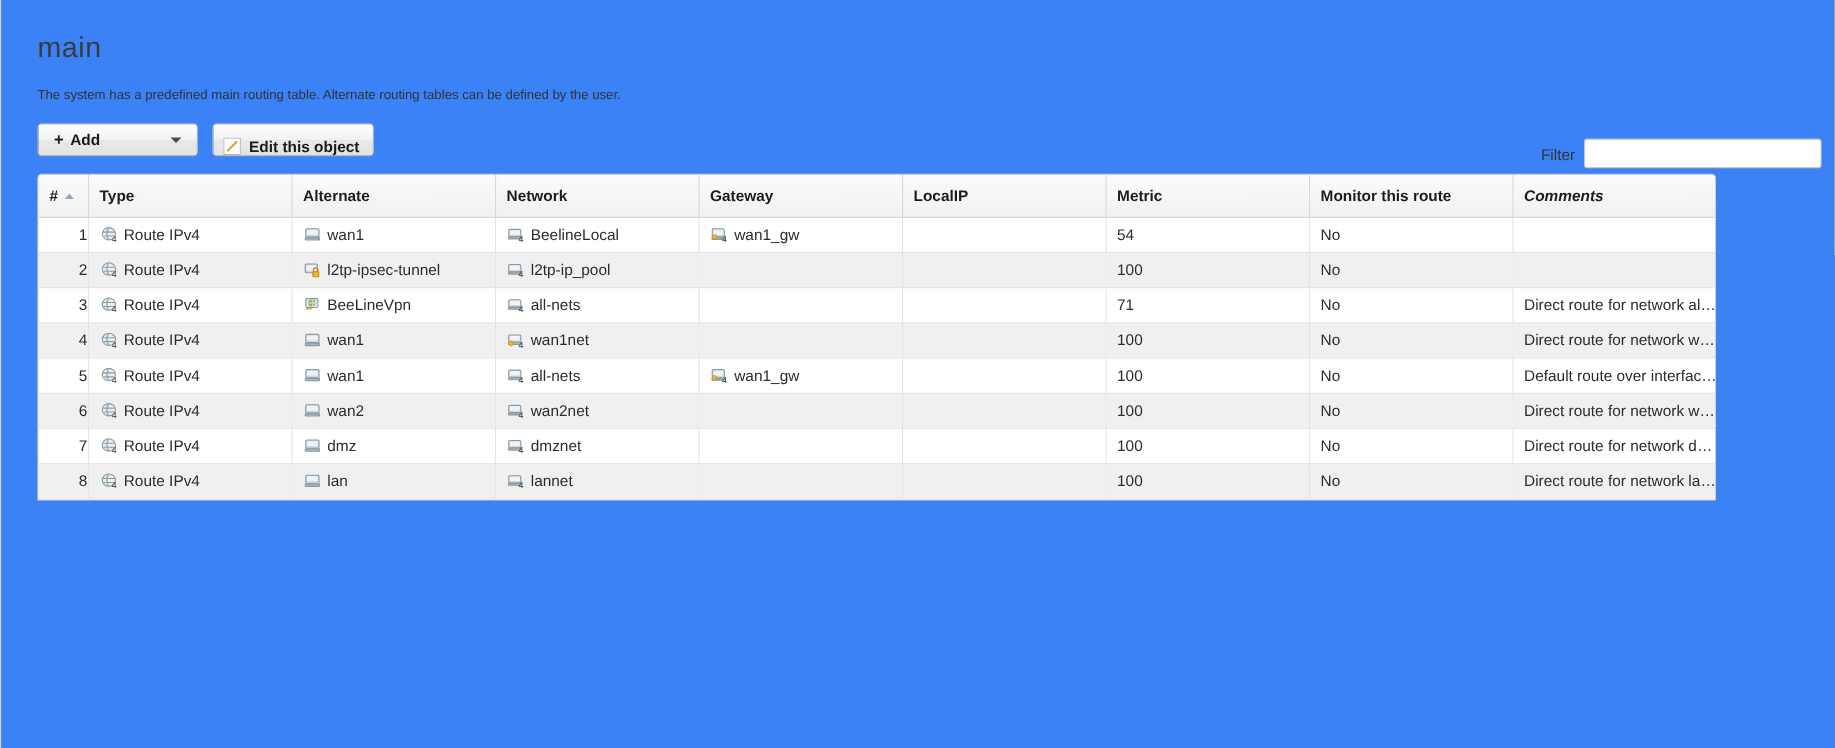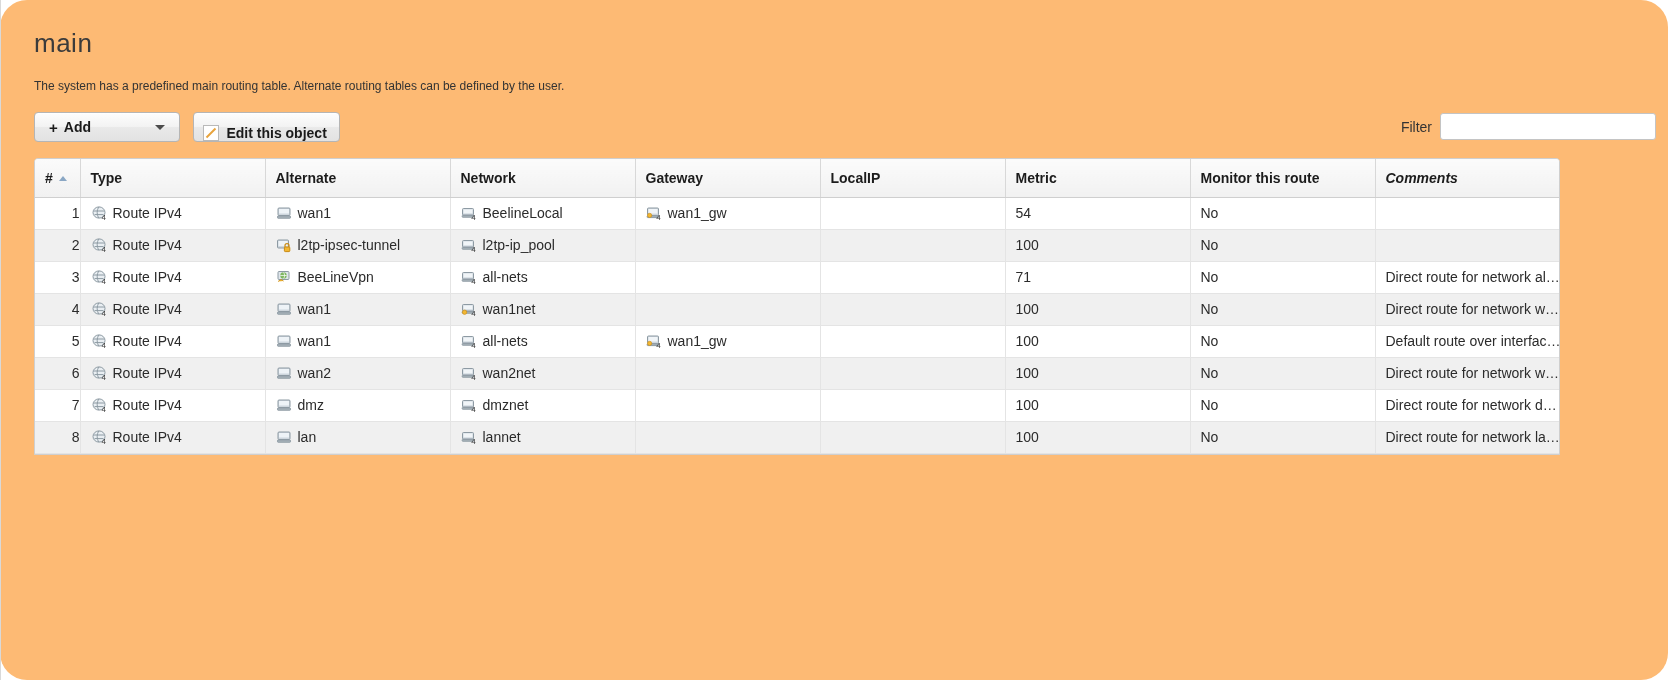--- a/index.html
+++ b/index.html
@@ -8,22 +8,21 @@
     width: 1668px; height: 680px;
     background: #ffffff;
     font-family: "Liberation Sans", sans-serif;
     color: #333333;
     overflow: hidden;
   }
   #app {
     position: relative;
     width: 1668px;
     height: 680px;
-    background: #fdba74;
-    border-radius: 27px;
+    background: #3b82f6;
   }
   
   .left-gutter {
     position: absolute;
     left: 0; top: 0;
     width: 1px; height: 680px;
     background: #d9d9d9;
   }
   .content {
     position: absolute;
@@ -88,21 +87,21 @@
   }
   .pencil-icon {
     width: 16px; height: 16px;
     margin-right: 7px;
     flex: 0 0 16px;
     display: inline-block;
   }
   .filter-wrap {
     position: absolute;
     right: 8px;
-    top: 1px;
+    top: 14px;
     display: flex;
     align-items: center;
   }
   .filter-label {
     font-size: 14px;
     color: #333;
     margin-right: 8px;
   }
   .filter-input {
     width: 216px;

